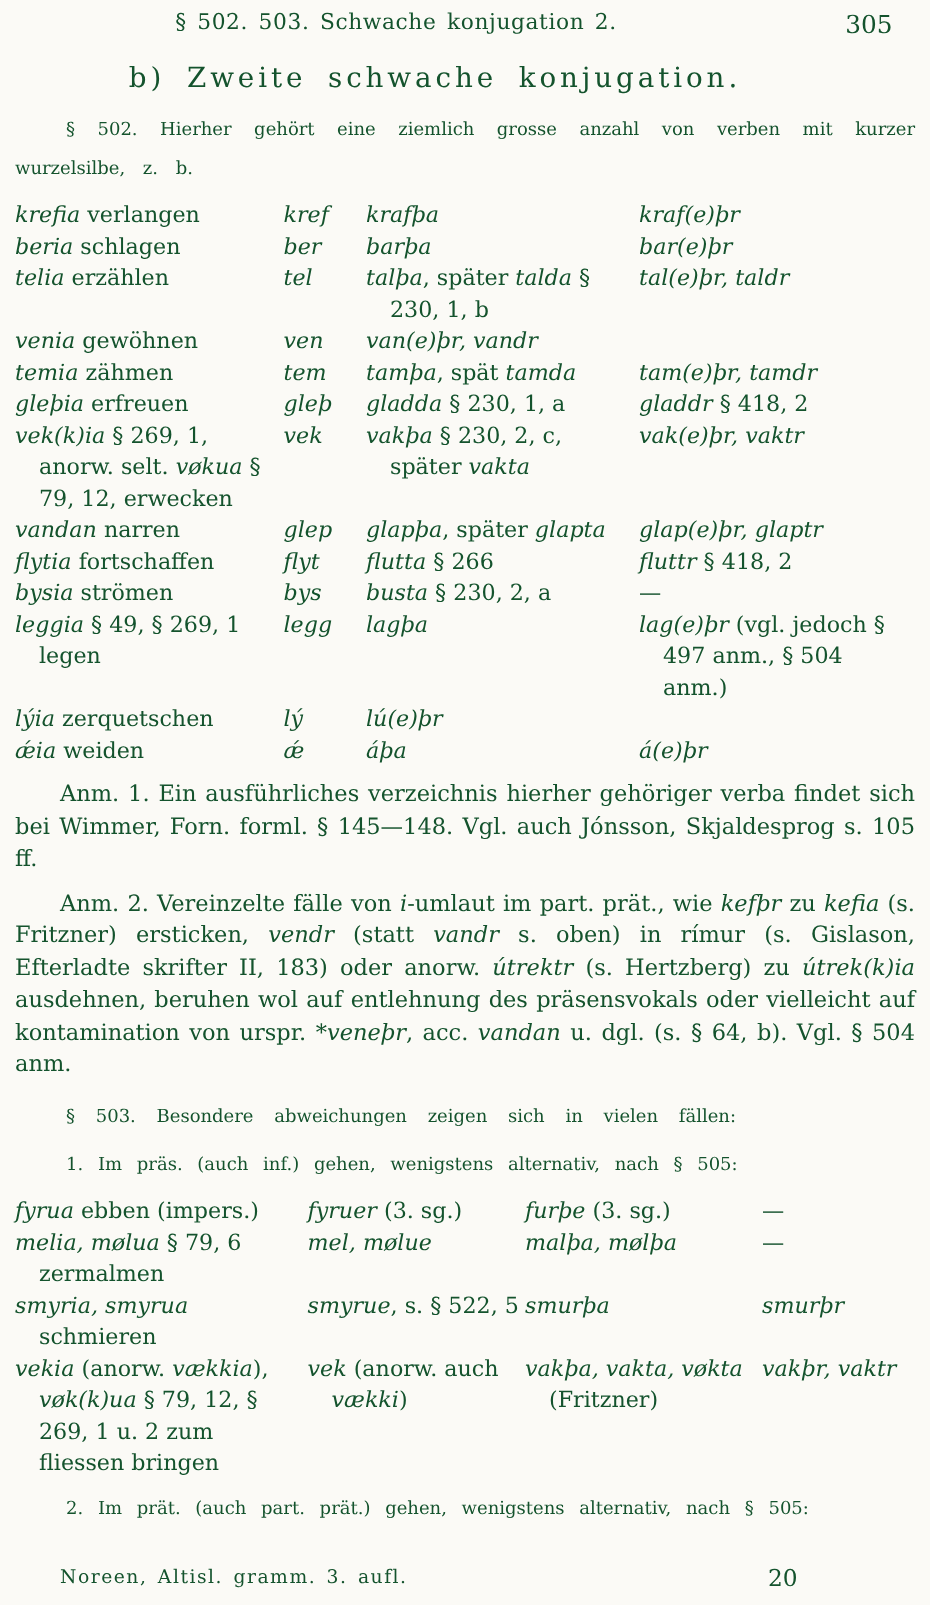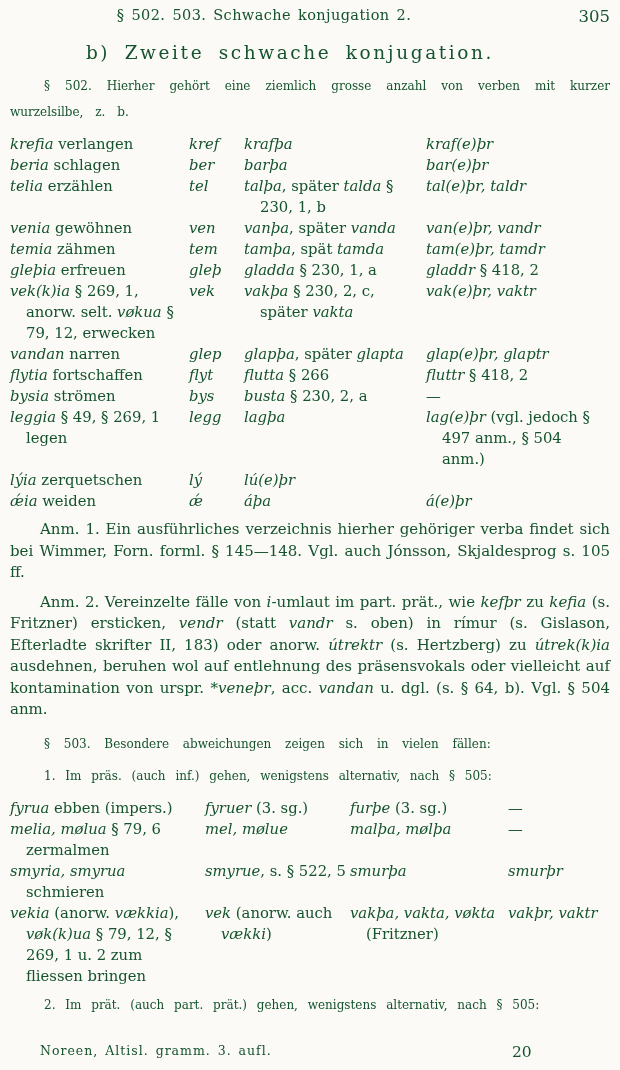--- a/index.html
+++ b/index.html
@@ -14,21 +14,21 @@
     font-family:"DejaVu Serif","Liberation Serif",serif;
     overflow:hidden;
   }
   
   .running-head{position:relative;height:20px;}
   .rh-title{
     display:block;text-align:center;
     padding-right:92px;
     font-size:14.5px;letter-spacing:.4px;word-spacing:2px;
   }
-  .rh-page{position:absolute;right:0;top:0;font-size:16.5px;}
+  .rh-page{position:absolute;right:15px;top:0;font-size:16.5px;}
   
   .heading{
     margin:15px 40px 0 0;
     text-align:center;
     font-size:18.5px;font-weight:normal;
     letter-spacing:2.6px;word-spacing:6px;
   }
   
   .body-para{
     margin:10px 0 0 0;
@@ -89,21 +89,20 @@
       </div>
       <div class="row">
         <div class="cell c0"><i>telia</i> erzählen</div>
         <div class="cell c1"><i>tel</i></div>
         <div class="cell c2"><i>talþa</i>, später <i>talda</i> § 230, 1, b</div>
         <div class="cell c3"><i>tal(e)þr, taldr</i></div>
       </div>
       <div class="row">
         <div class="cell c0"><i>venia</i> gewöhnen</div>
         <div class="cell c1"><i>ven</i></div>
-        <div class="cell c2"><i>vanþa</i>, später <i>vanda</i></div>
         <div class="cell c3"><i>van(e)þr, vandr</i></div>
       </div>
       <div class="row">
         <div class="cell c0"><i>temia</i> zähmen</div>
         <div class="cell c1"><i>tem</i></div>
         <div class="cell c2"><i>tamþa</i>, spät <i>tamda</i></div>
         <div class="cell c3"><i>tam(e)þr, tamdr</i></div>
       </div>
       <div class="row">
         <div class="cell c0"><i>gleþia</i> erfreuen</div>

